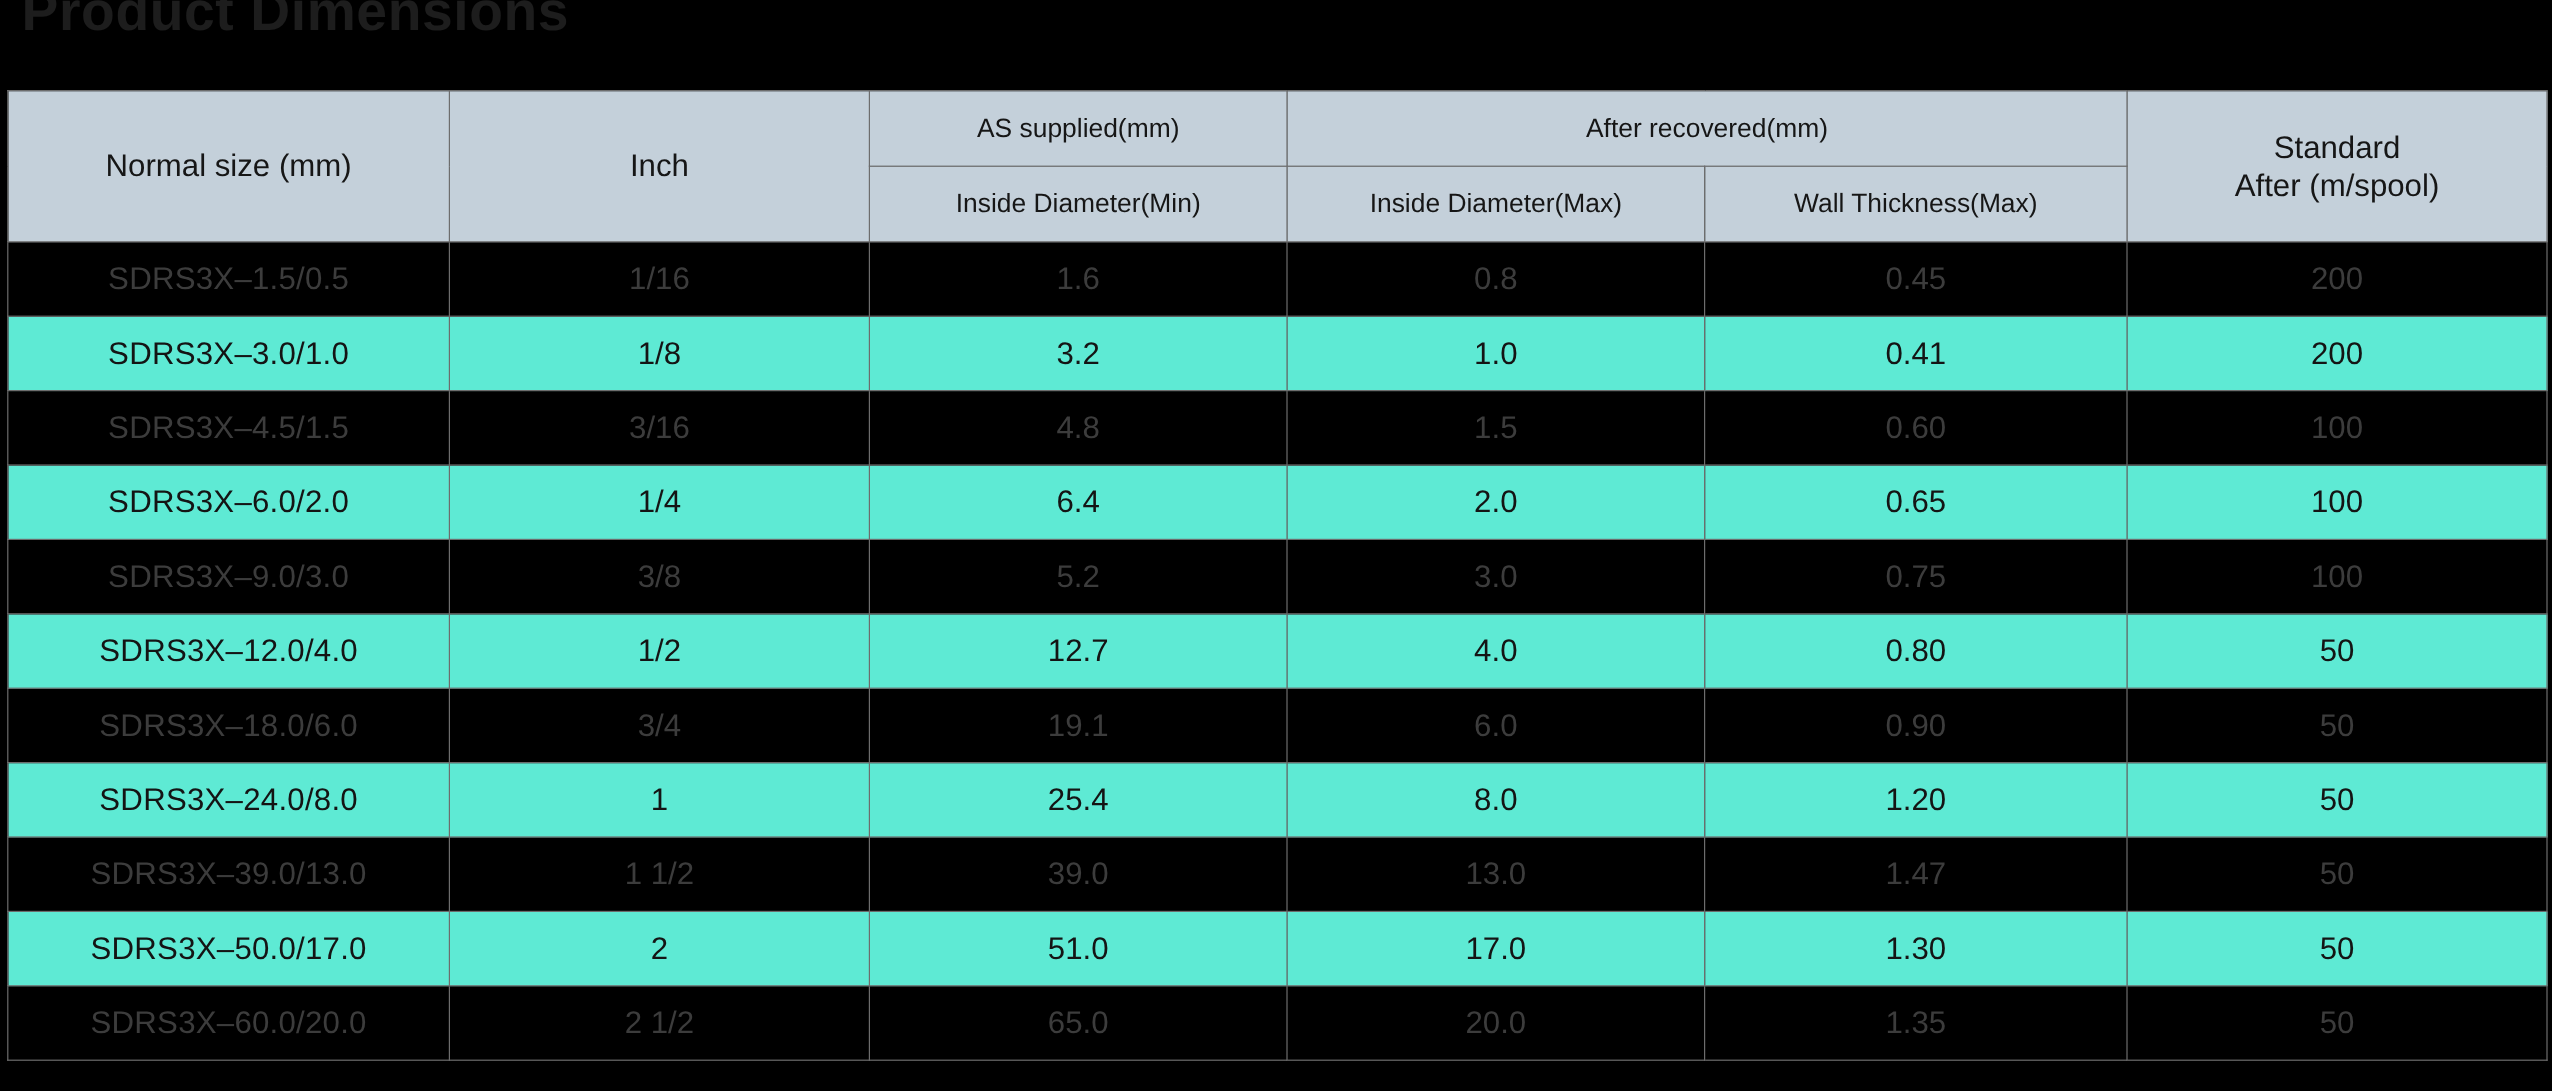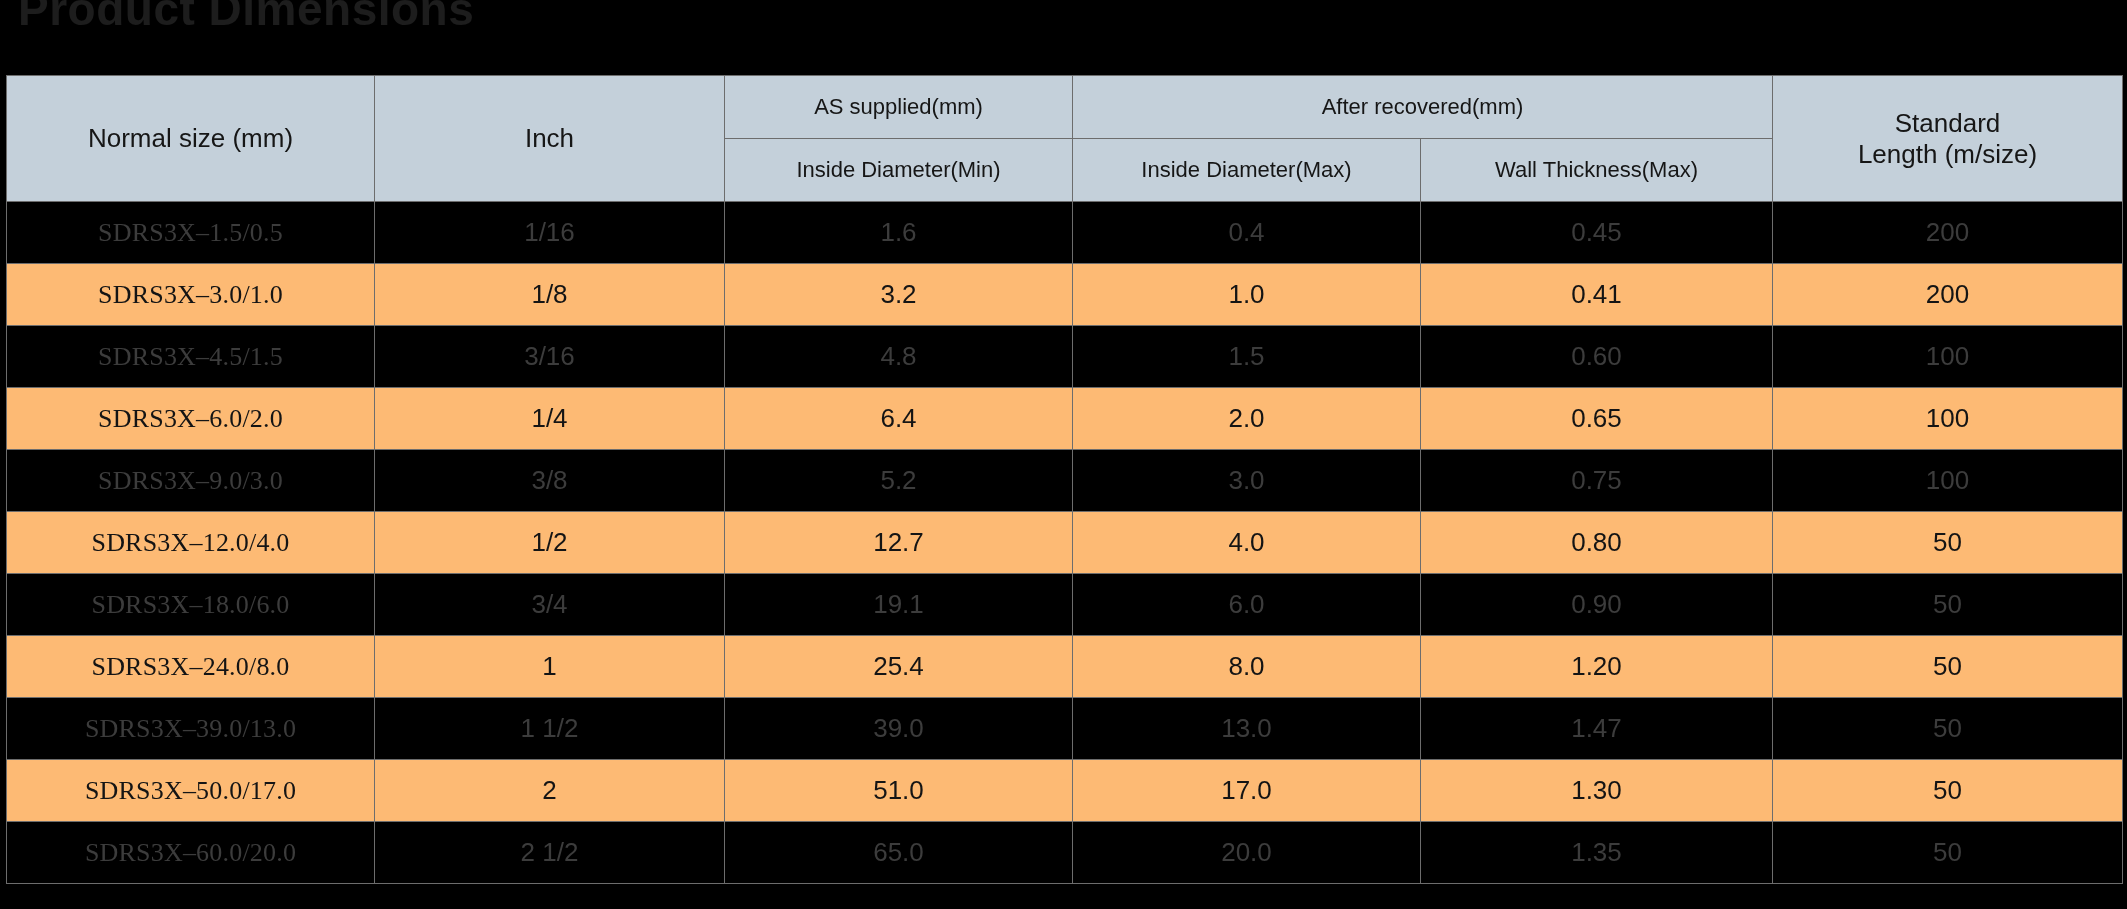--- a/index.html
+++ b/index.html
@@ -63,26 +63,25 @@
   }
   thead th.sub {
     font-size: 22px;
     height: 63px;
   }
   tbody tr.odd td {
     background: #000000;
     color: #3c3c3c;
   }
   tbody tr.even td {
-    background: #fdba74;
+    background: #5eead4;
     color: #141414;
   }
   tbody td.name {
     letter-spacing: 0.2px;
-    font-family: Liberation Serif, serif;
   }
   .col1 { width: 368px; }
   .col2 { width: 350px; }
   .col3 { width: 348px; }
   .col4 { width: 348px; }
   .col5 { width: 352px; }
   .col6 { width: 350px; }
 </style>
 </head>
 <body>
@@ -102,35 +101,35 @@
           <col class="col6">
       </colgroup>
       <thead>
         <tr>
           <th class="head-tall" rowspan="2">Normal size (mm)</th>
           <th class="head-tall" rowspan="2">Inch</th>
           <th class="sub">AS supplied(mm)</th>
           <th class="sub" colspan="2">After recovered(mm)</th>
           <th class="head-tall" rowspan="2">
             <div>Standard</div>
-            <div>Length (m/size)</div>
+            <div>After (m/spool)</div>
           </th>
         </tr>
         <tr>
           <th class="sub">Inside Diameter(Min)</th>
           <th class="sub">Inside Diameter(Max)</th>
           <th class="sub">Wall Thickness(Max)</th>
         </tr>
       </thead>
       <tbody id="table-body">
           <tr class="odd">
             <td class="name">SDRS3X–1.5/0.5</td>
             <td>1/16</td>
             <td>1.6</td>
-            <td>0.4</td>
+            <td>0.8</td>
             <td>0.45</td>
             <td>200</td>
           </tr>
           <tr class="even">
             <td class="name">SDRS3X–3.0/1.0</td>
             <td>1/8</td>
             <td>3.2</td>
             <td>1.0</td>
             <td>0.41</td>
             <td>200</td>

